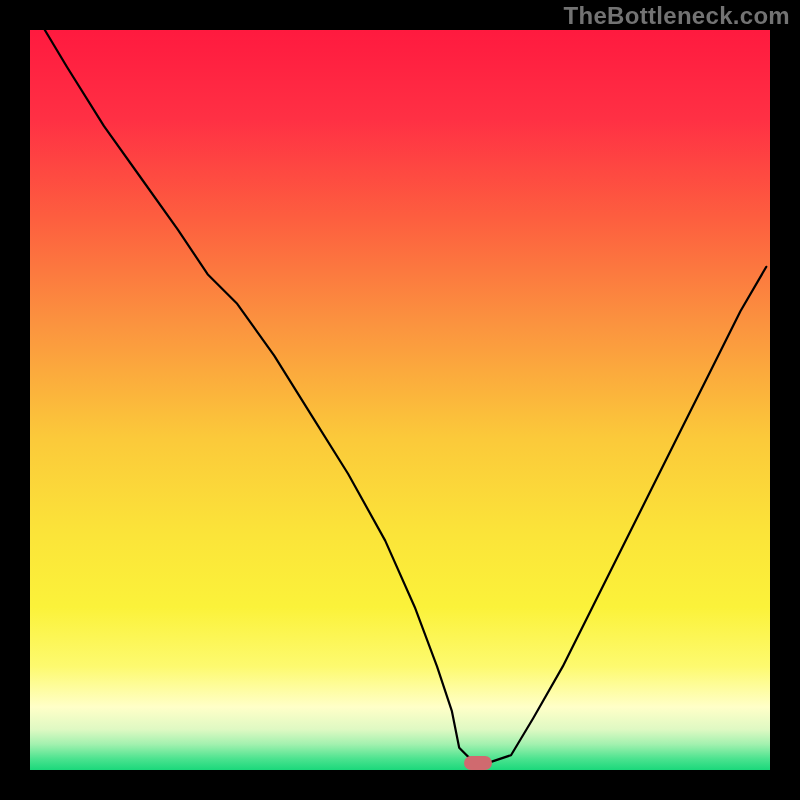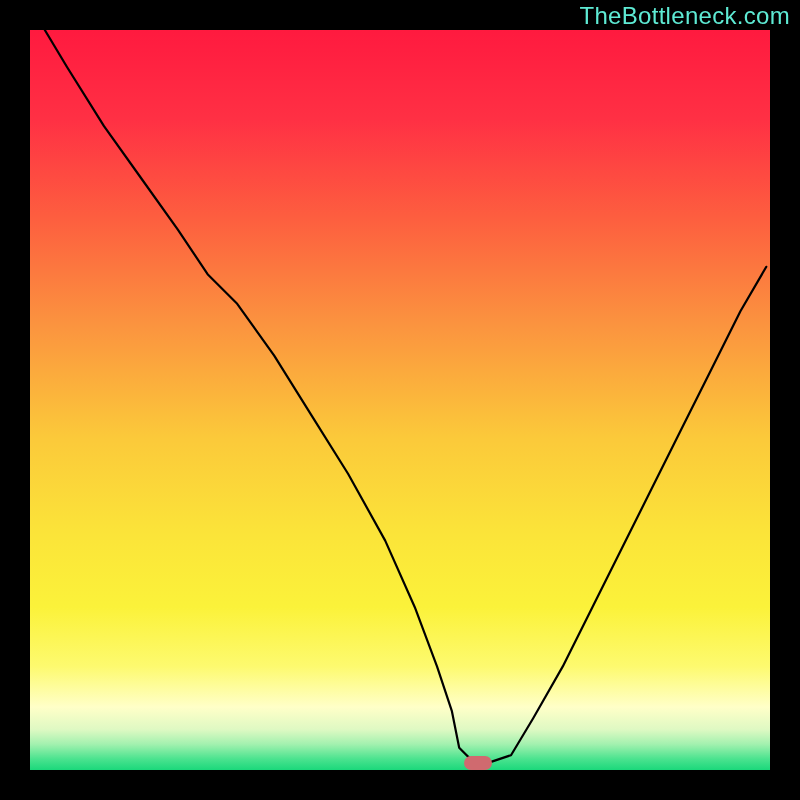--- a/index.html
+++ b/index.html
@@ -15,22 +15,22 @@
     width: 800px;
     height: 800px;
     background: #000;
   }
   .watermark {
     position: absolute;
     top: 2px;
     right: 10px;
     font-family: Arial, Helvetica, sans-serif;
     font-size: 24px;
-    font-weight: 400;
-    color: #5eead4;
+    font-weight: 700;
+    color: #737373;
     letter-spacing: 0.3px;
     z-index: 20;
   }
   .plot {
     position: absolute;
     left: 30px;
     top: 30px;
     width: 740px;
     height: 740px;
     overflow: hidden;

